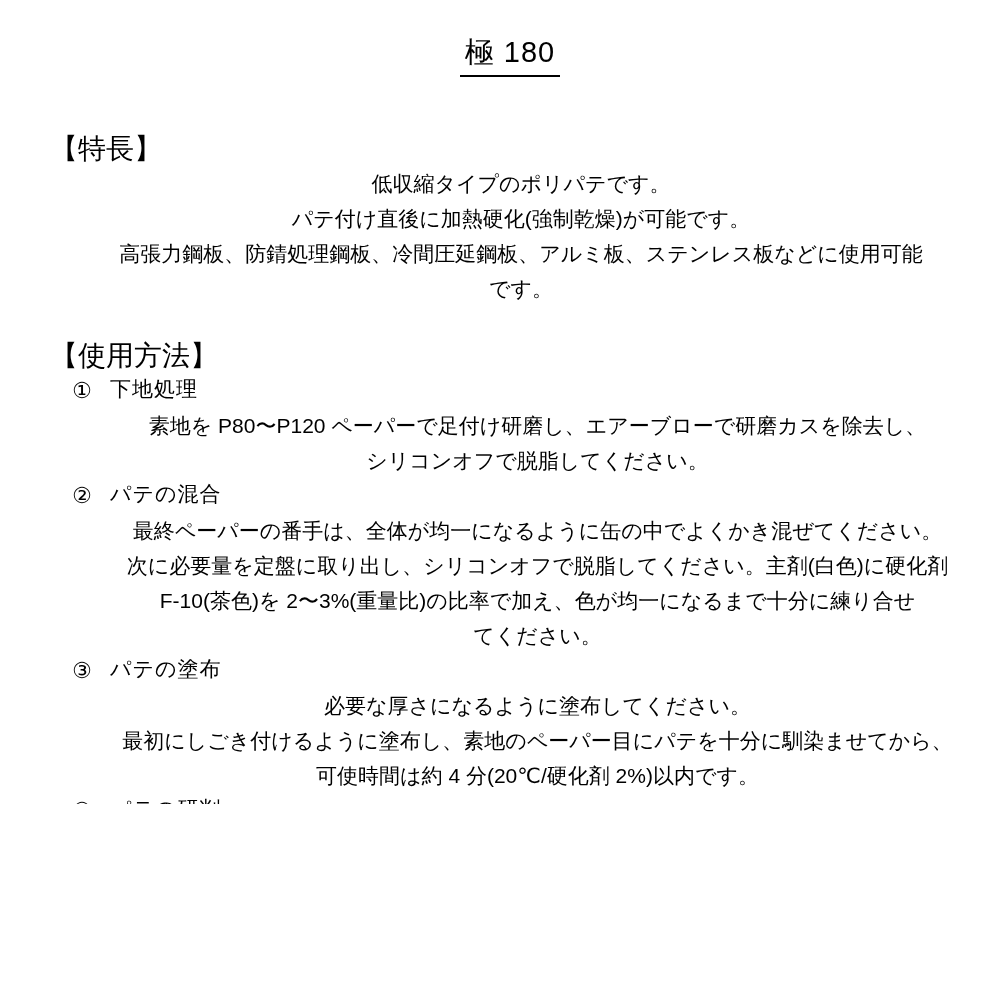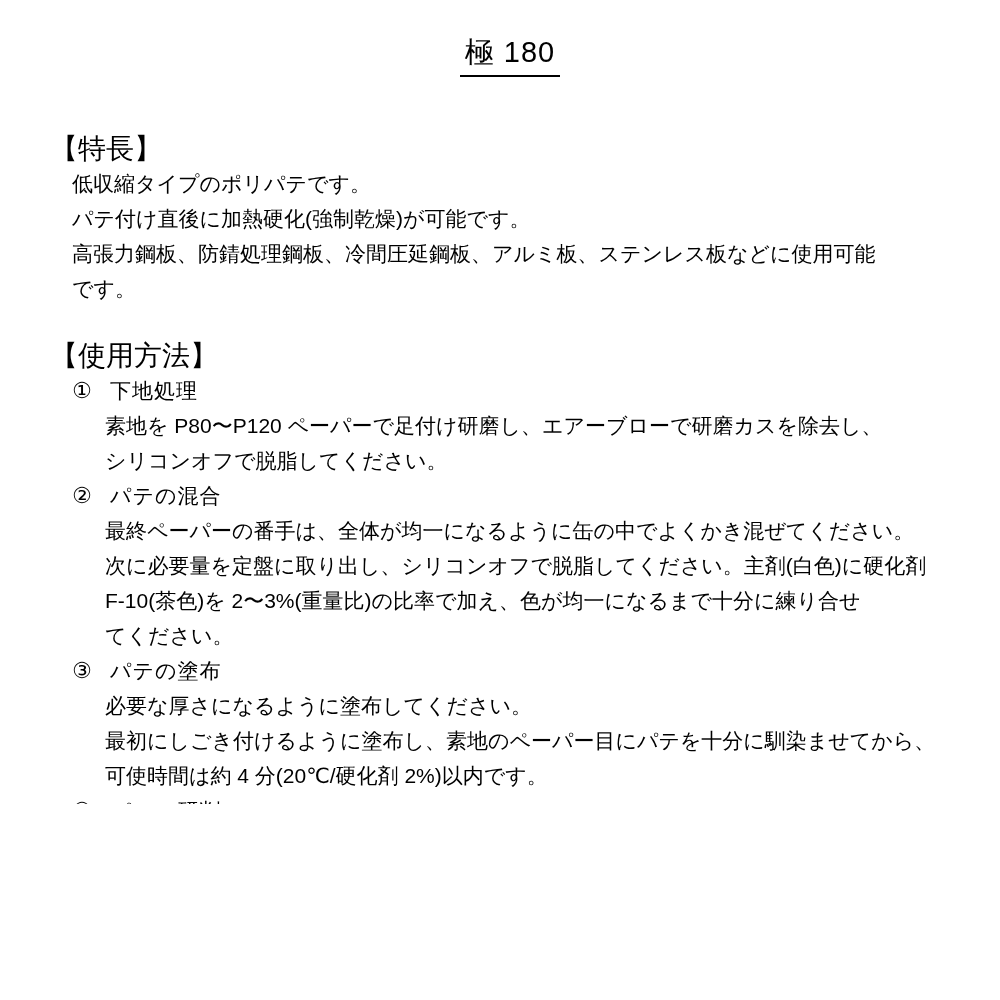--- a/index.html
+++ b/index.html
@@ -32,20 +32,21 @@
   }
   .heading {
     font-size: 28px;
     line-height: 35px;
     white-space: nowrap;
   }
   .line {
     font-size: 21px;
     line-height: 35px;
     white-space: nowrap;
+    text-align: center;
   }
   .sec-lines {
     padding-left: 22px;
   }
   .usage-section {
     margin-top: 32px;
   }
   .step-head {
     display: flex;
     padding-left: 22px;
@@ -53,20 +54,21 @@
     line-height: 35px;
     white-space: nowrap;
   }
   .step-num {
     width: 38px;
     flex: 0 0 38px;
     font-size: 22px;
   }
   .step-title {
     letter-spacing: 1px;
+    font-family: Liberation Mono, monospace;
   }
   .step-lines {
     padding-left: 55px;
   }
 </style>
 </head>
 <body>
 
 <div class="page">
 

